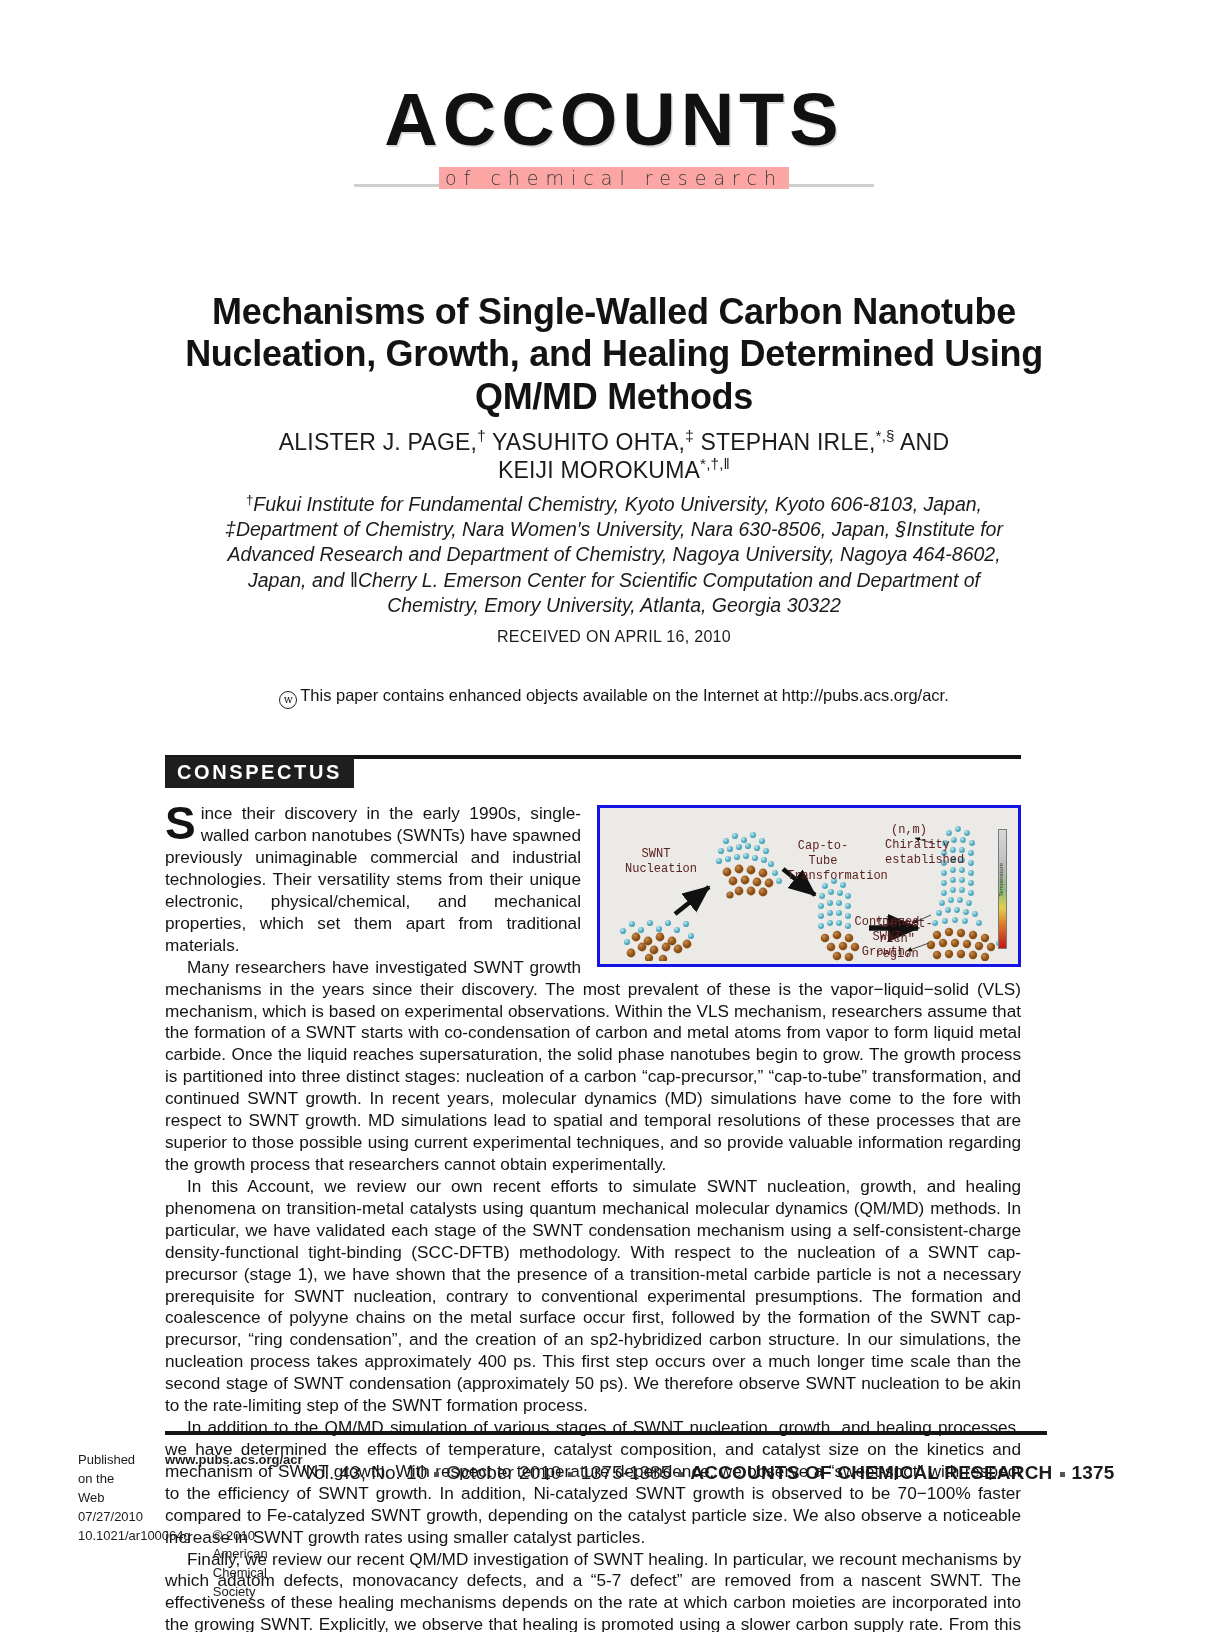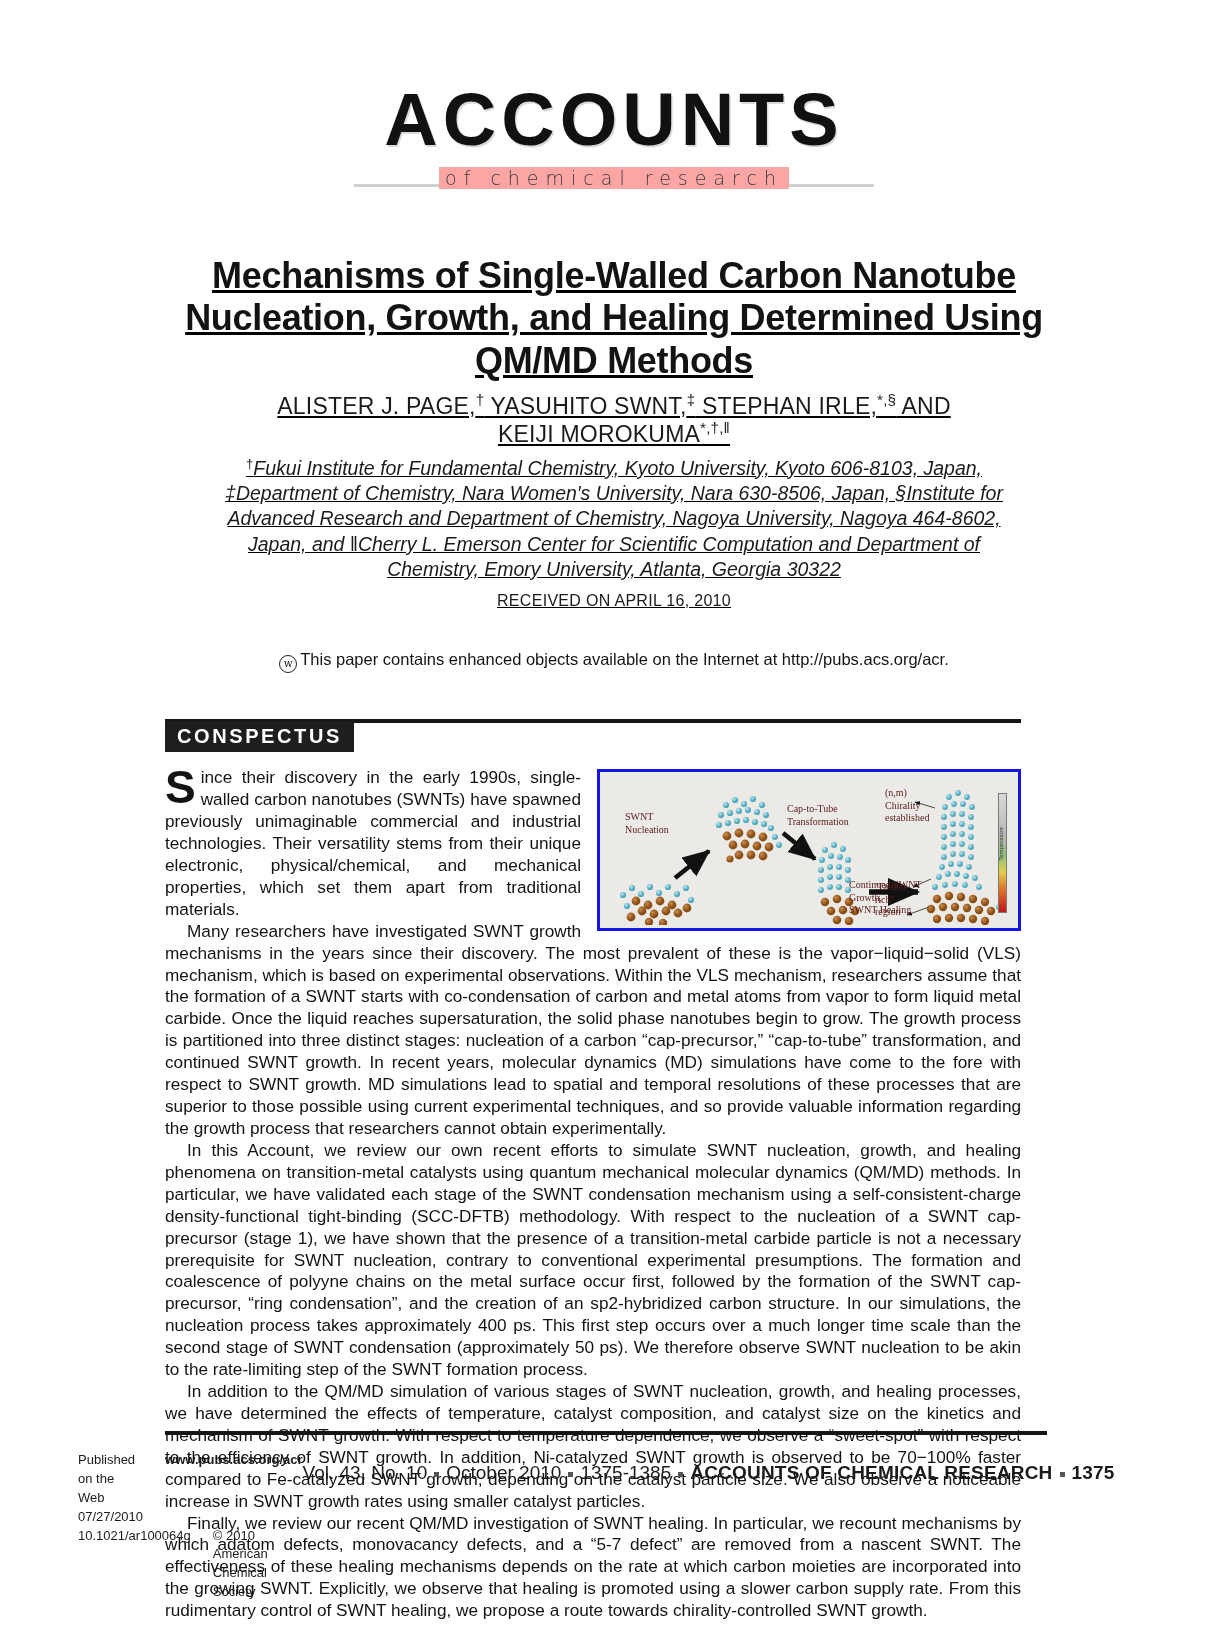--- a/index.html
+++ b/index.html
@@ -58,24 +58,23 @@
     padding: 0 6px;
     font-size: 19px;
     letter-spacing: 7px;
     color: #3a3a3a;
     font-family: "DejaVu Sans", sans-serif;
     font-weight: 300;
   }
 
   
   .title-block {
-    margin: 62px auto 0;
+    margin: 98px auto 0;
     width: 860px;
     text-align: center;
-    text-decoration: underline;
   }
   .paper-title {
     font-size: 36px;
     font-weight: 700;
     line-height: 1.18;
     letter-spacing: -0.3px;
     color: #131313;
     margin: 0;
   }
   .authors {
@@ -170,24 +169,24 @@
   }
   .fig-inner {
     position: absolute;
     inset: 3px;
     background: #eceae6;
     overflow: hidden;
   }
   .fig-label {
     position: absolute;
     color: #5a2020;
-    font-size: 10px;
+    font-size: 12px;
     line-height: 1.25;
-    text-align: left;
-    font-family: Liberation Serif, serif;
+    text-align: center;
+    font-family: Liberation Mono, monospace;
   }
   .tempbar {
     position: absolute;
     right: 8px;
     top: 18px;
     width: 7px;
     height: 118px;
     background: linear-gradient(to bottom, #d8d8d8 0%, #b9b9b9 34%, #8fbf7a 52%, #e0d04a 66%, #e07a2a 80%, #c01818 100%);
     border: 0.8px solid #7a7a7a;
   }
@@ -275,21 +274,21 @@
     <div class="masthead-sub-wrap">
       <div class="masthead-rule"></div>
       <span class="masthead-sub">of chemical research</span>
     </div>
   </div>
 
   <div class="title-block">
     <h1 class="paper-title">Mechanisms of Single-Walled Carbon Nanotube Nucleation, Growth, and Healing Determined Using QM/MD Methods</h1>
 
     <div class="authors">
-      <span>ALISTER J. PAGE,</span><sup>†</sup><span> YASUHITO SWNT,</span><sup>‡</sup><span> STEPHAN IRLE,</span><sup>*,§</sup><span> AND</span><br>
+      <span>ALISTER J. PAGE,</span><sup>†</sup><span> YASUHITO OHTA,</span><sup>‡</sup><span> STEPHAN IRLE,</span><sup>*,§</sup><span> AND</span><br>
       <span>KEIJI MOROKUMA</span><sup>*,†,‖</sup>
     </div>
 
     <div class="affiliations"><sup>†</sup><span>Fukui Institute for Fundamental Chemistry, Kyoto University, Kyoto 606-8103, Japan, ‡Department of Chemistry, Nara Women′s University, Nara 630-8506, Japan, §Institute for Advanced Research and Department of Chemistry, Nagoya University, Nagoya 464-8602, Japan, and ‖Cherry L. Emerson Center for Scientific Computation and Department of Chemistry, Emory University, Atlanta, Georgia 30322</span></div>
 
     <div class="received">RECEIVED ON APRIL 16, 2010</div>
   </div>
 
   <div class="enhanced-note">
     <span class="w-icon">w</span><span>This paper contains enhanced objects available on the Internet at http://pubs.acs.org/acr.</span>

